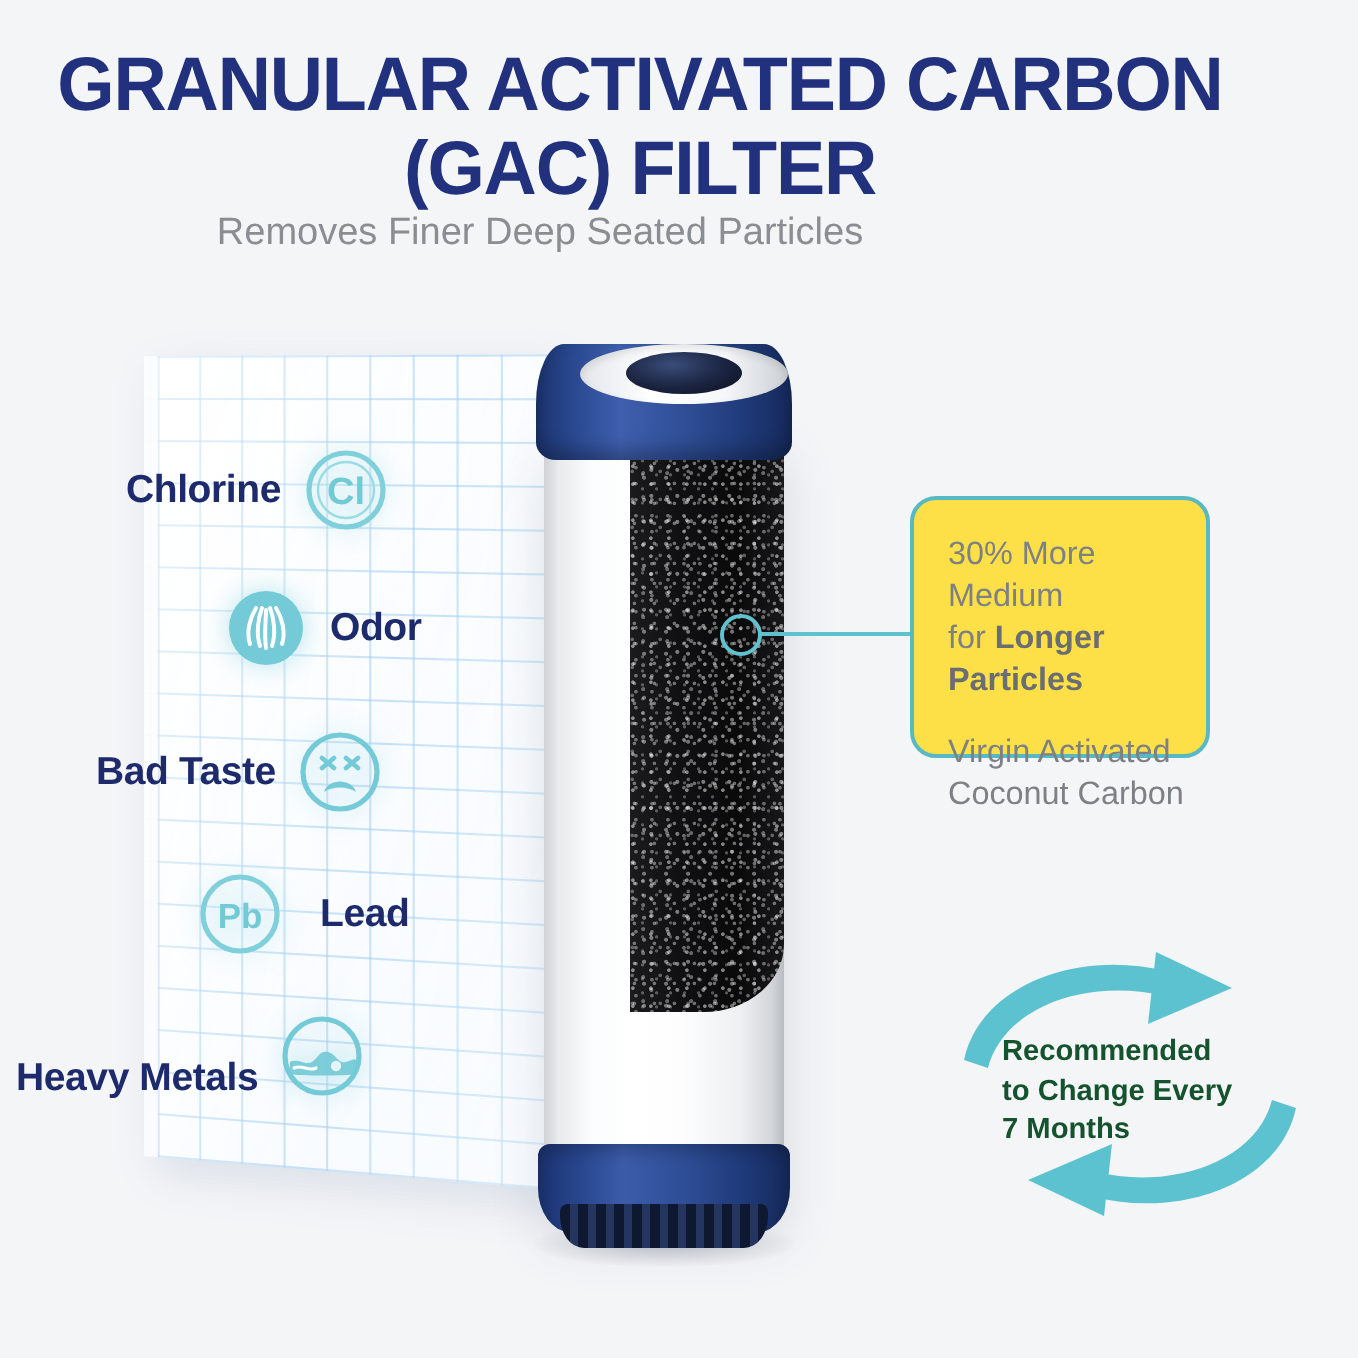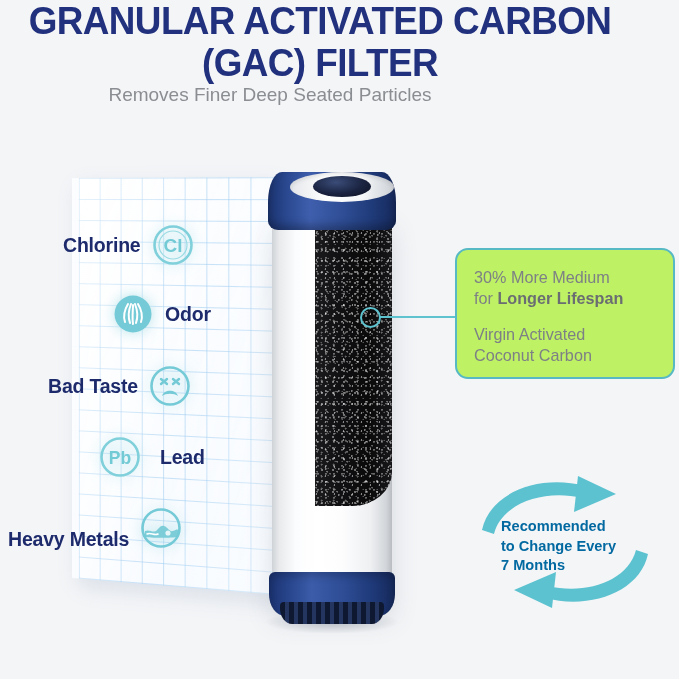--- a/index.html
+++ b/index.html
@@ -13,20 +13,21 @@
     font-family: "Liberation Sans", sans-serif;
     overflow: hidden;
     position: relative;
   }
 
   
   .header {
     position: absolute;
     top: 0; left: 0;
     width: 540px;
+    padding-top: 22px;
     text-align: center;
   }
   .title {
     font-size: 38px;
     line-height: 42px;
     font-weight: bold;
     color: #21317e;
     letter-spacing: -0.6px;
     margin: 0 auto;
     width: 640px;
@@ -231,26 +232,26 @@
     left: 380px;
     top: 316px;
     width: 77px;
     height: 2.2px;
     background: #5ec3ce;
   }
   .callout {
     position: absolute;
     left: 455px;
     top: 248px;
-    width: 220px;
+    width: 150px;
     height: 131px;
     box-sizing: border-box;
     border: 2.2px solid #56b9c4;
     border-radius: 13px;
-    background: #bef264;
+    background: #fde047;
     padding: 17px 0 0 17px;
   }
   .callout p {
     margin: 0;
     font-size: 16.2px;
     line-height: 21px;
     color: #7d8085;
     font-weight: normal;
   }
   .callout .co-strong { font-weight: bold; color: #6a6d72; }
@@ -266,21 +267,21 @@
   }
   .cycle svg { position: absolute; inset: 0; }
   .cycle-text {
     position: absolute;
     left: 31px;
     top: 45px;
     width: 135px;
     font-size: 14.6px;
     line-height: 19.5px;
     font-weight: bold;
-    color: #0369a1;
+    color: #14532d;
   }
 </style>
 </head>
 <body>
 
 <div class="header">
   <div class="title">
     <span class="title-line">GRANULAR ACTIVATED CARBON</span>
     <span class="title-line">(GAC) FILTER</span>
   </div>
@@ -370,21 +371,21 @@
     <div class="cap-top-hole"></div>
   </div>
   <div class="cap-bottom"></div>
   <div class="cap-foot"></div>
 </div>
 
 <div class="marker"></div>
 <div class="leader"></div>
 <div class="callout">
   <p>30% More Medium</p>
-  <p><span>for </span><span class="co-strong">Longer Lifespan</span></p>
+  <p><span>for </span><span class="co-strong">Longer Particles</span></p>
   <div class="co-gap"></div>
   <p>Virgin Activated</p>
   <p>Coconut Carbon</p>
 </div>
 
 <div class="cycle">
   <svg viewBox="0 0 190 140">
     <path d="M12 58 C20 20 70 2 115 14 L112 26 C74 17 32 31 24 62 Z" fill="#5cc2d0"></path>
     <path d="M108 4 L146 22 L104 40 Z" fill="#5cc2d0"></path>
     <path d="M178 82 C170 120 120 138 75 126 L78 114 C116 123 158 109 166 78 Z" fill="#5cc2d0"></path>

